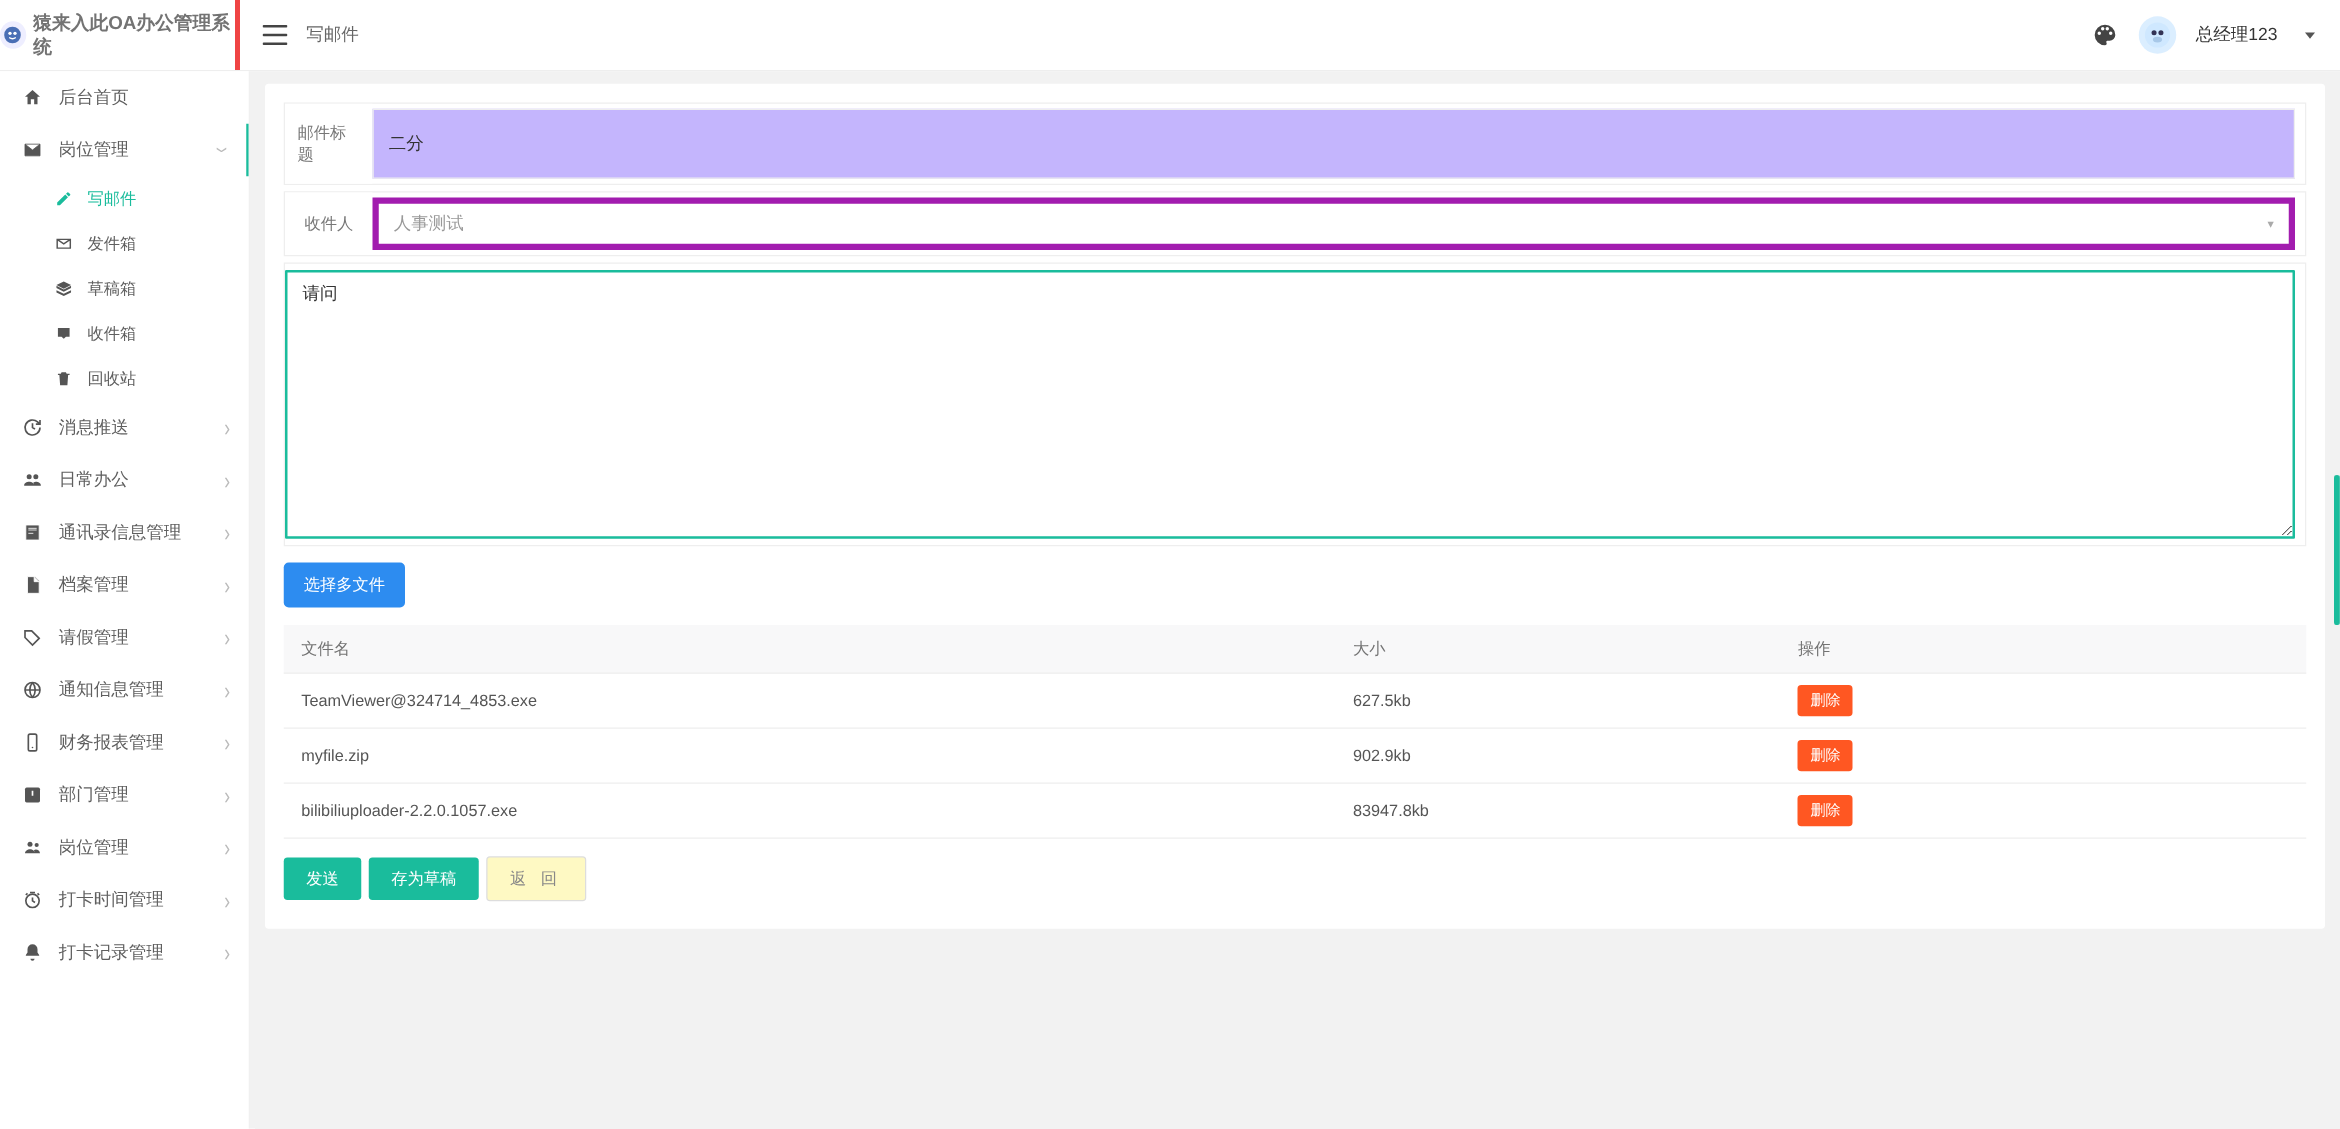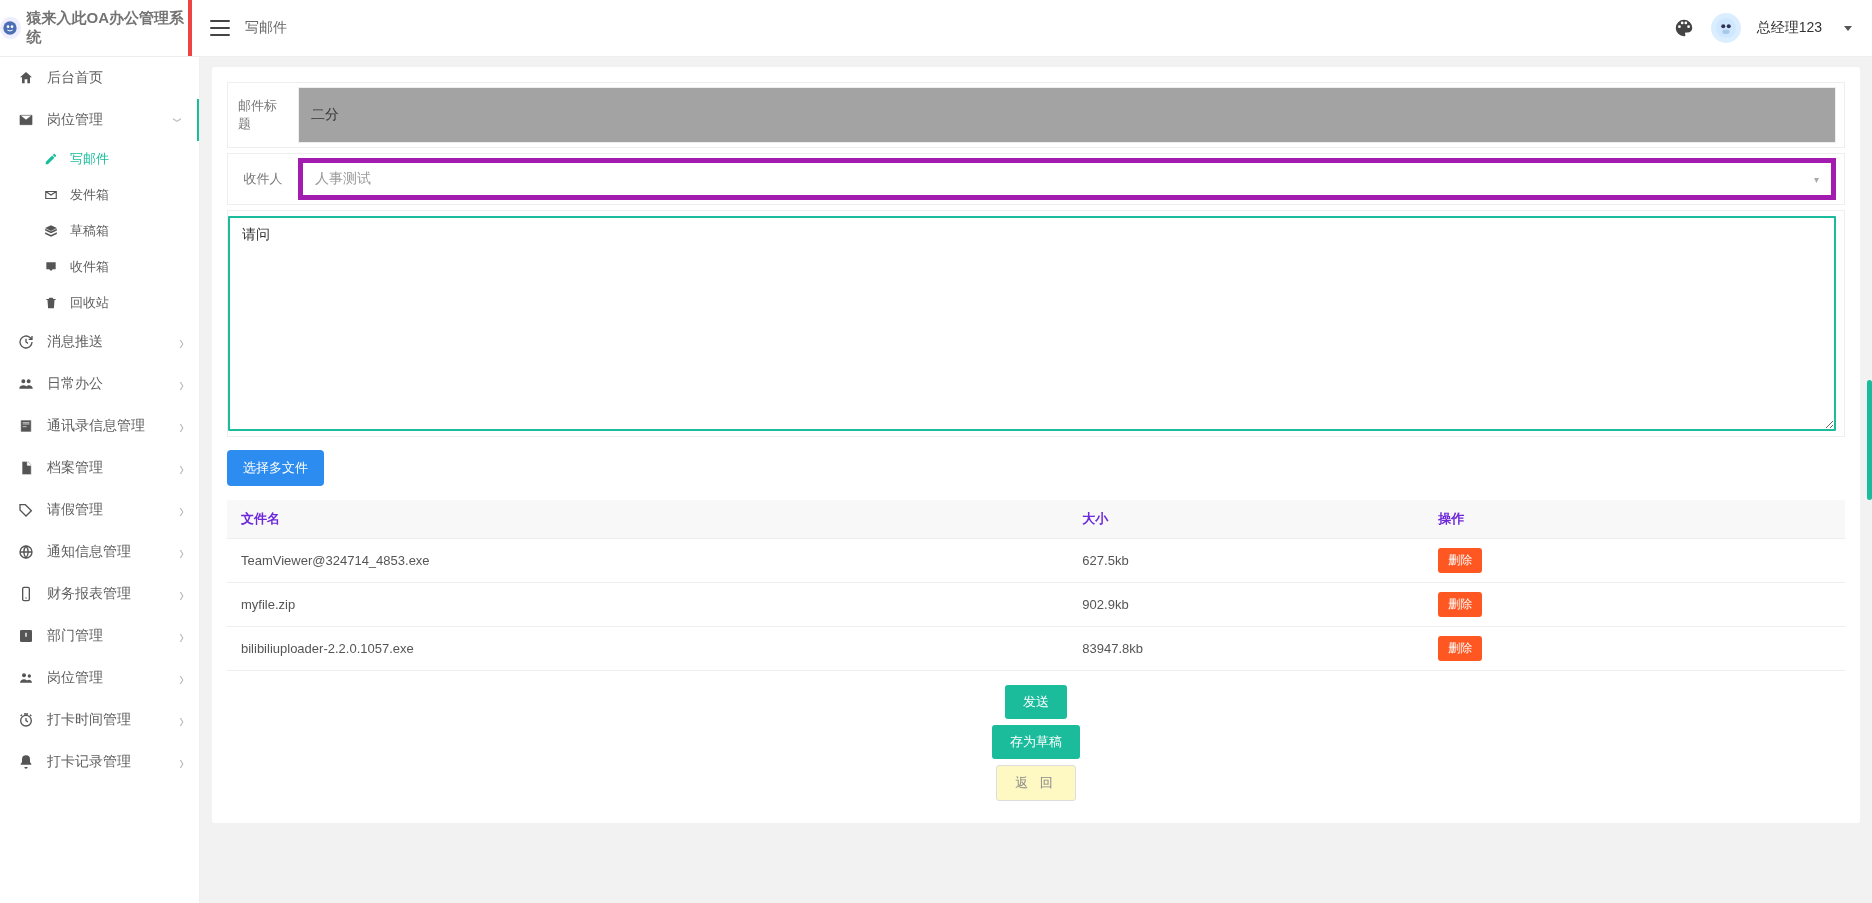--- a/index.html
+++ b/index.html
@@ -32,36 +32,36 @@
   .side-sub.active { color:#1abc9c; }
   .side-sub.active .sub-icon { color:#1abc9c; }
 
   
   .main { flex:1; background:#f2f2f2; overflow:auto; padding: 10px 12px; }
   .card { background:#fff; border-radius:3px; padding: 15px 15px 22px 15px; }
 
   .form-row { display:flex; border:1px solid #eee; margin-bottom:5px; }
   .form-label { width:70px; min-width:70px; padding: 10px 10px; color:#777; font-size:13px; display:flex; align-items:center; justify-content:center; background:#fff;}
   .form-control-wrap { flex:1; padding: 4px 8px 4px 0; display:flex; align-items:stretch; }
-  .input-title { flex:1; border:1px solid #eee; background:#a3a3a3; padding: 19px 12px; font-size:14px; outline:none; color:#333;}
+  .input-title { flex:1; border:1px solid #eee; background:#c4b5fd; padding: 19px 12px; font-size:14px; outline:none; color:#333;}
   .recipient-select { flex:1; border:5px solid #a21caf; padding: 7px 12px; color:#999; display:flex; align-items:center; justify-content:space-between; cursor:pointer; background:#fff;}
   .recipient-select .sel-caret { color:#aaa; font-size:10px; }
   .content-row { align-items:stretch; }
   .content-row .form-label { padding-top: 95px; align-items:flex-start;}
   .textarea { flex:1; border:2px solid #1abc9c; border-radius:1px; padding: 8px 12px; min-height: 215px; resize: both; outline:none; font-size:14px; color:#333; font-family:inherit;}
   .textarea::placeholder { color:#bbb; }
 
   .upload-btn { display:inline-block; margin-top:8px; background:#2d8cf0; color:#fff; border:none; border-radius:4px; padding: 9px 16px; font-size:13px; cursor:pointer;}
 
   .file-table { width:100%; border-collapse:collapse; margin-top:14px; font-size:13px; }
-  .file-table th { background:#f8f8f9; text-align:left; color:#6d28d9; font-weight:700; padding:10px 14px; border-bottom:1px solid #eee;}
+  .file-table th { background:#f8f8f9; text-align:left; color:#737373; font-weight:400; padding:10px 14px; border-bottom:1px solid #eee;}
   .file-table td { padding:9px 14px; border-bottom:1px solid #eee; color:#555;}
   .del-btn { background:#ff5722; color:#fff; border:none; border-radius:3px; padding:4px 10px; font-size:12px; cursor:pointer;}
 
-  .action-row { margin-top:14px; display:flex; gap:6px; align-items:center;flex-direction:column;}
+  .action-row { margin-top:14px; display:flex; gap:6px; align-items:center;}
   .btn-primary { background:#1abc9c; color:#fff; border:none; border-radius:3px; padding:8px 18px; font-size:13px; cursor:pointer;}
   .btn-ghost { background:#fef9c3; color:#888; border:1px solid #ddd; border-radius:3px; padding:8px 18px; font-size:13px; cursor:pointer; letter-spacing:4px;}
 
   
   svg { display:block; }
   .chevron-right::before { content:"›"; display:inline-block; transform: scaleY(1.4); color:#bbb;}
   .chevron-down::before { content:"›"; display:inline-block; transform: rotate(90deg) scaleY(1.4); color:#bbb;}
 
   
   .scroll-strip { position:fixed; right:0; top:0; bottom:0; width:5px; background:transparent; }

